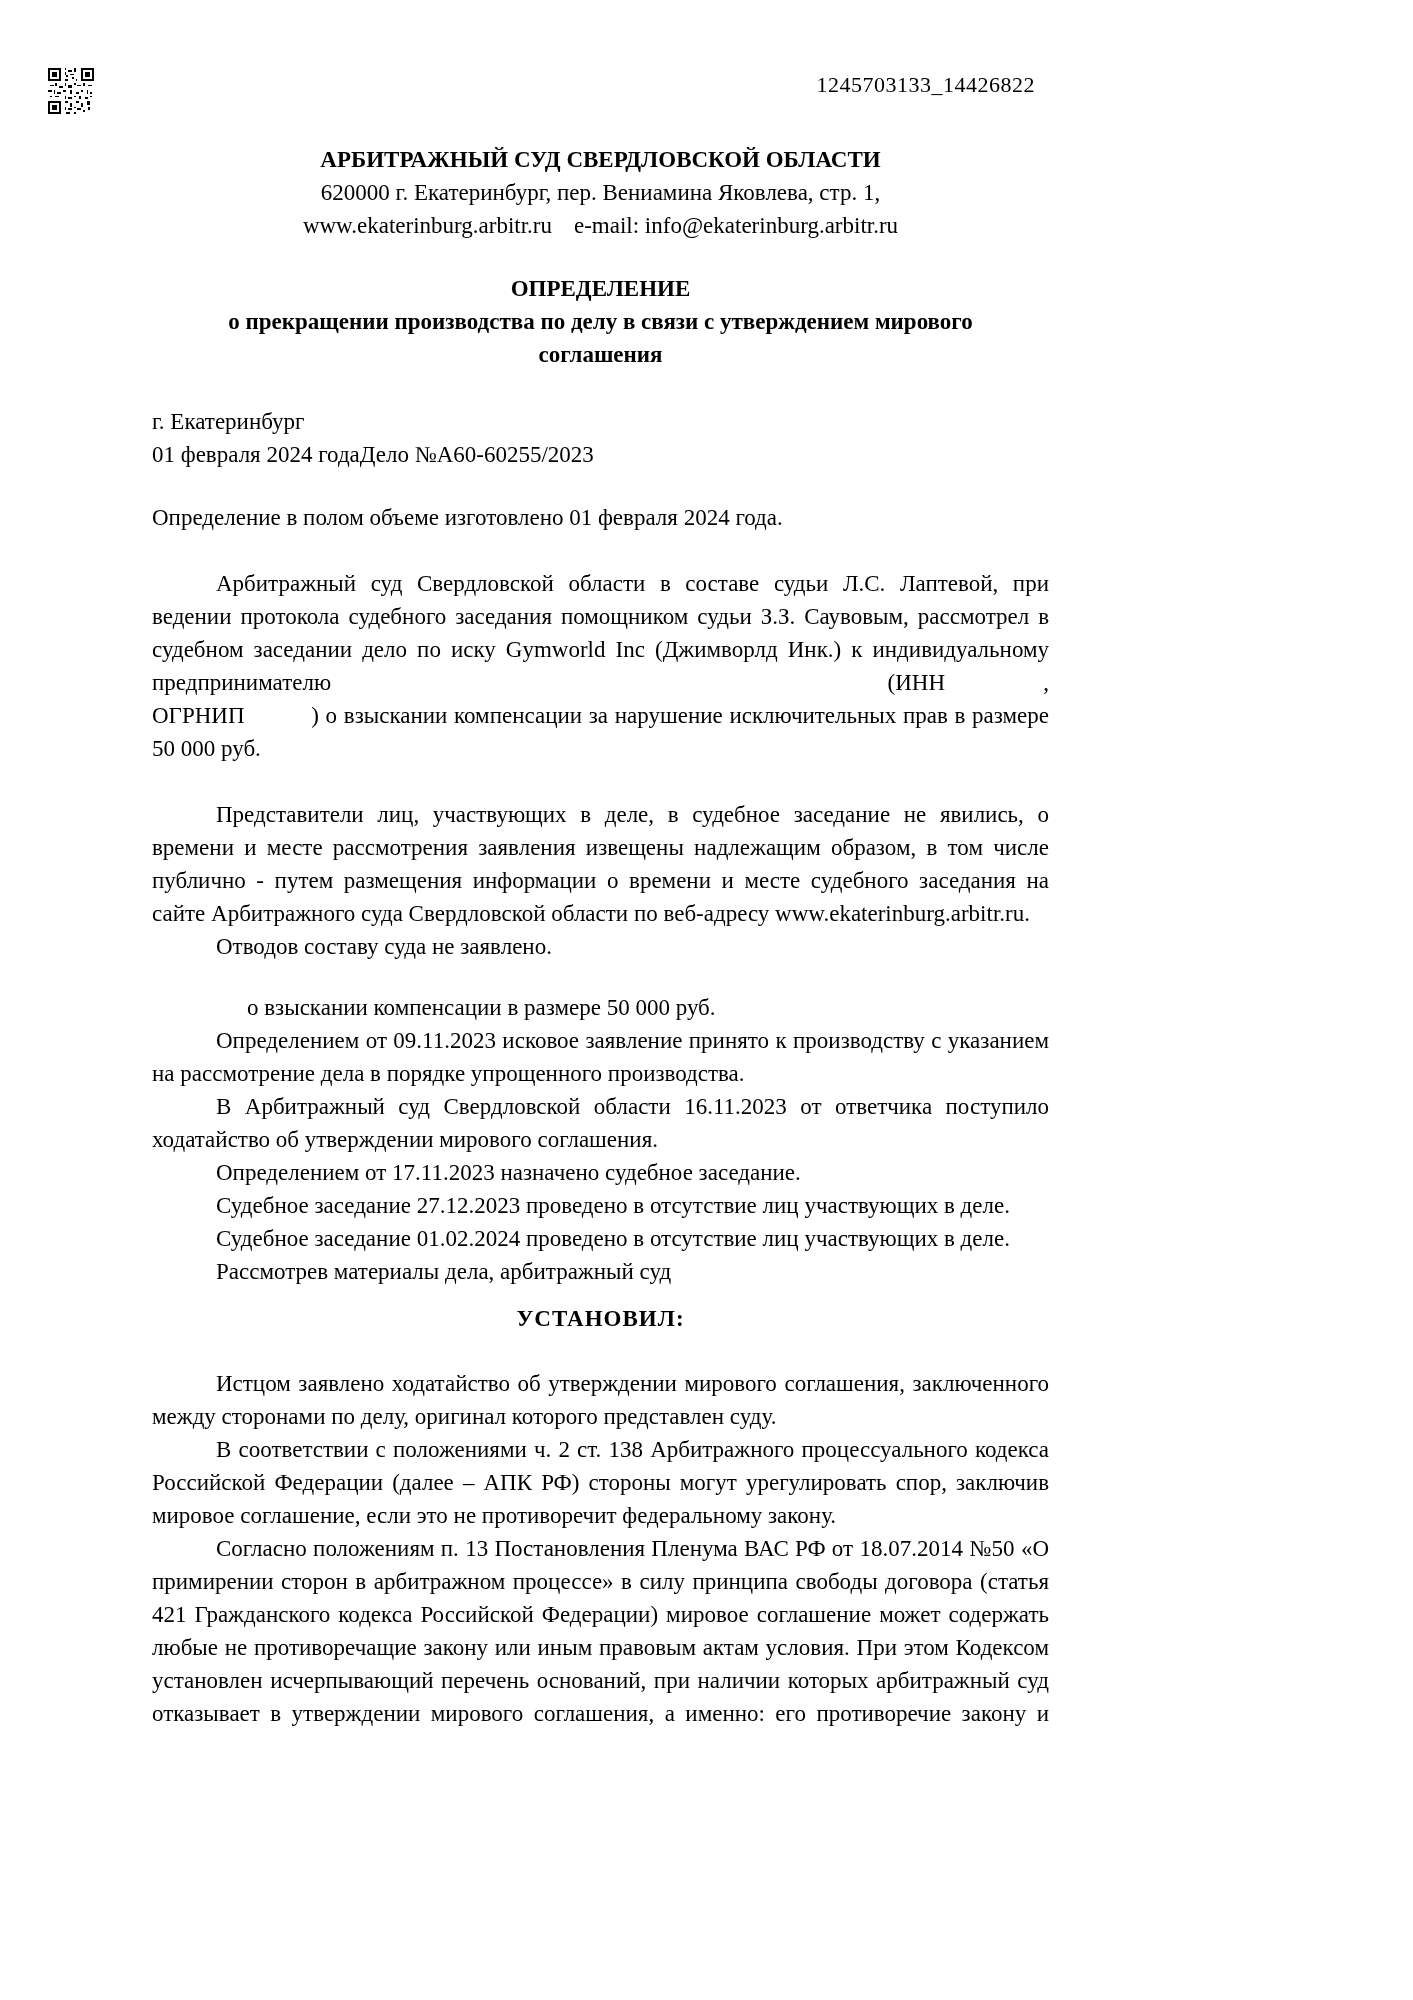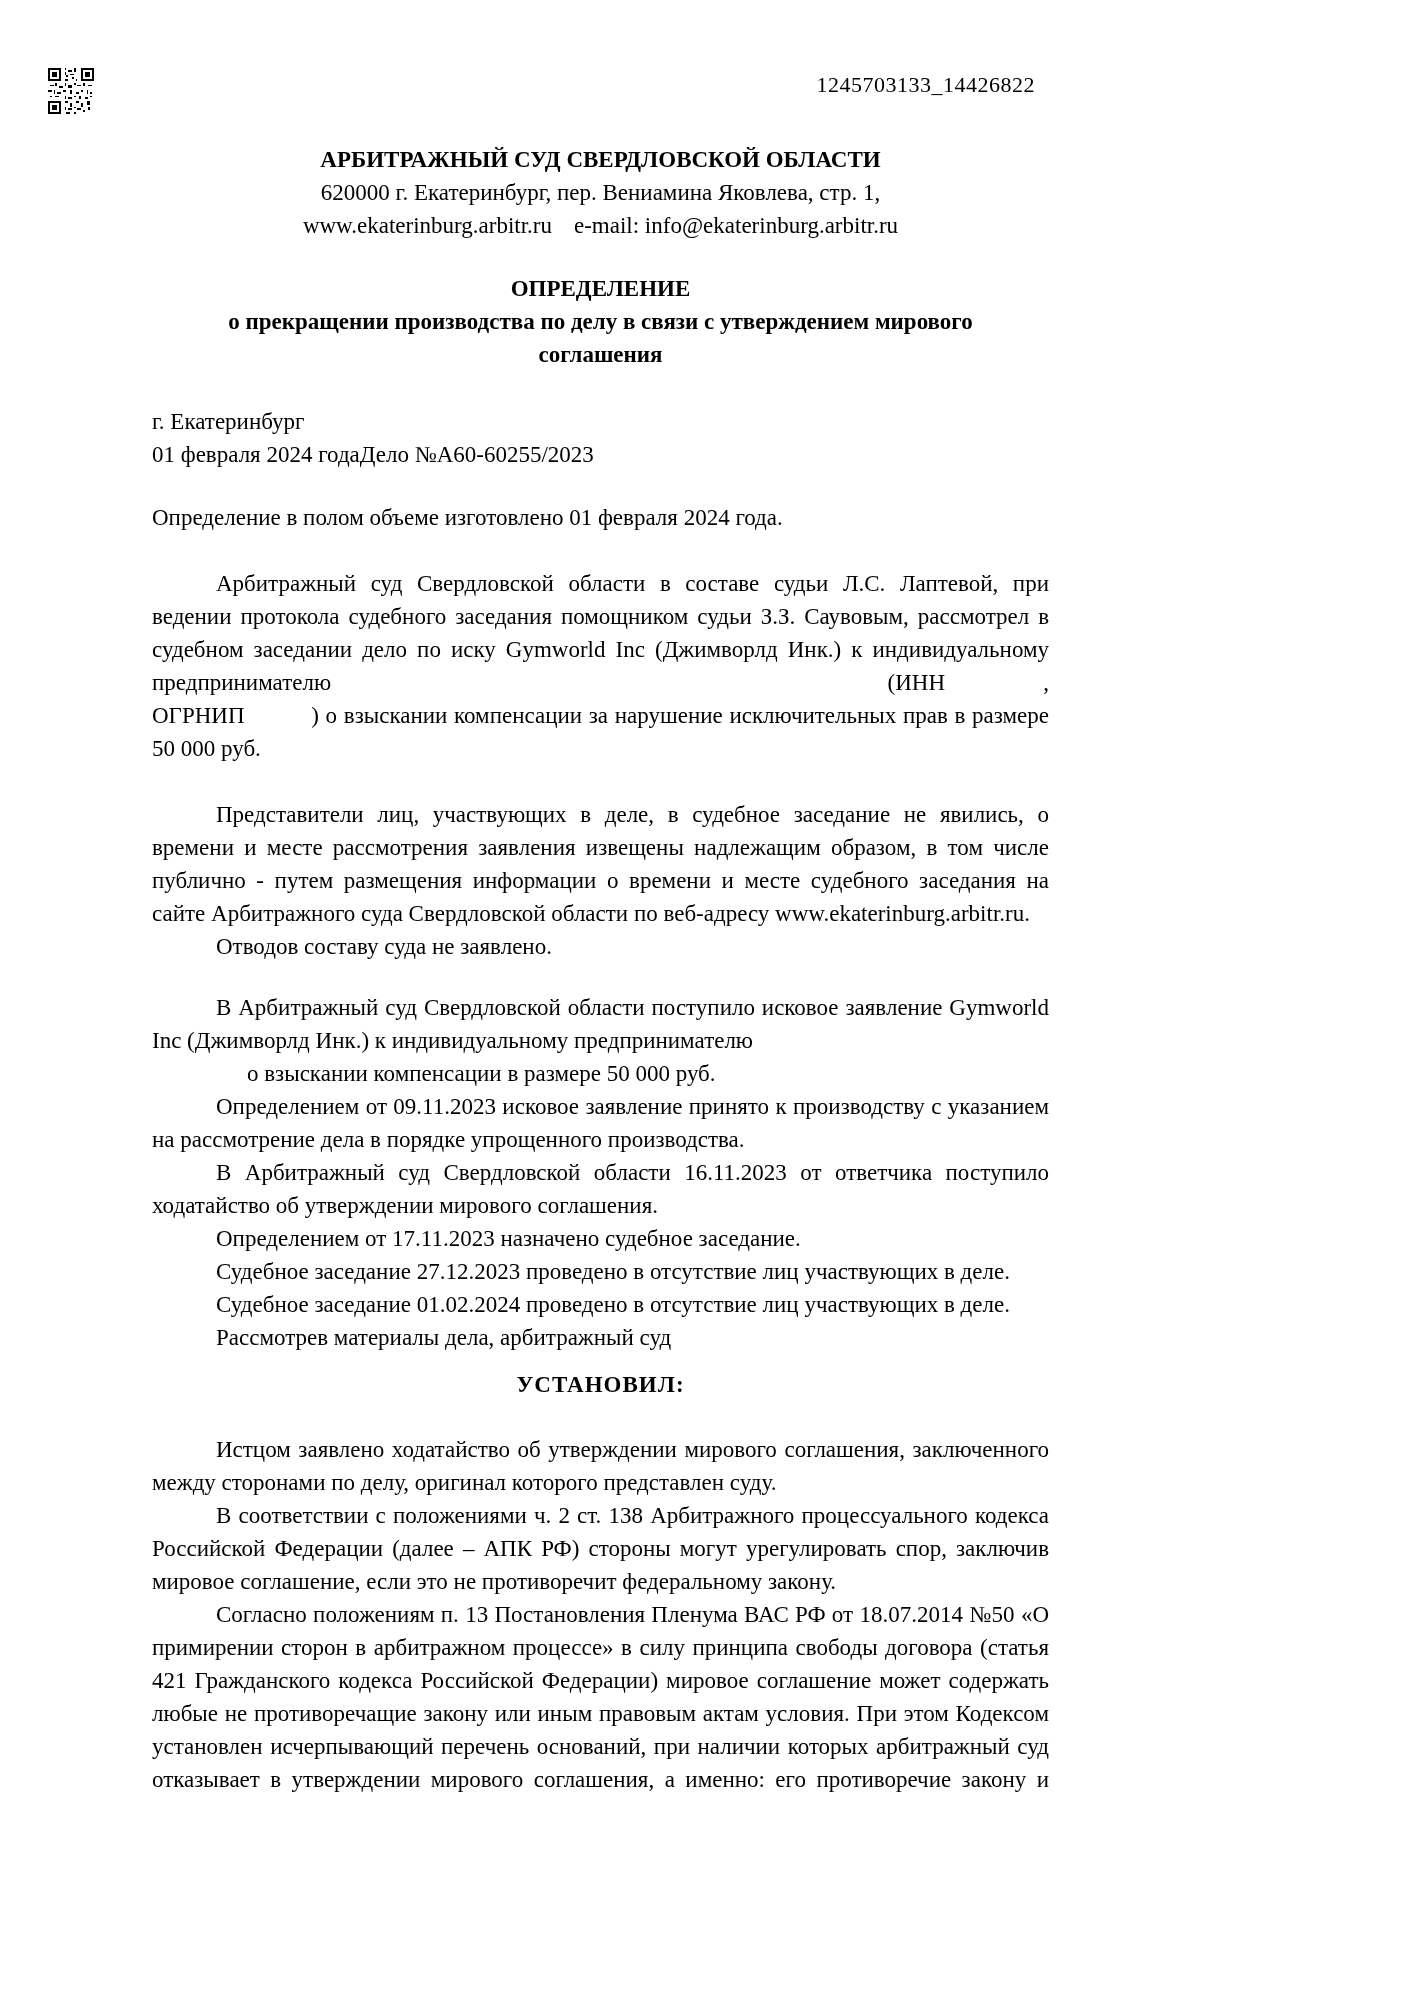--- a/index.html
+++ b/index.html
@@ -167,21 +167,20 @@
       <span class="gap g70"></span><span>,</span>
       <span>ОГРНИП</span>
       <span class="gap g60"></span><span>) о взыскании компенсации за нарушение исключительных прав в размере 50 000 руб.</span></p>
 
     <div class="attendance-block">
       <p class="para">Представители лиц, участвующих в деле, в судебное заседание не явились, о времени и месте рассмотрения заявления извещены надлежащим образом, в том числе публично - путем размещения информации о времени и месте судебного заседания на сайте Арбитражного суда Свердловской области по веб-адресу www.ekaterinburg.arbitr.ru.</p>
       <p class="para">Отводов составу суда не заявлено.</p>
     </div>
 
     <div class="history-block">
-      <p class="para">В Арбитражный суд Свердловской области поступило исковое заявление Gymworld Inc (Джимворлд Инк.) к индивидуальному предпринимателю</p>
       <p class="para tail-indent">о взыскании компенсации в размере 50 000 руб.</p>
       <p class="para">Определением от 09.11.2023 исковое заявление принято к производству с указанием на рассмотрение дела в порядке упрощенного производства.</p>
       <p class="para">В Арбитражный суд Свердловской области 16.11.2023 от ответчика поступило ходатайство об утверждении мирового соглашения.</p>
       <p class="para">Определением от 17.11.2023 назначено судебное заседание.</p>
       <p class="para">Судебное заседание 27.12.2023 проведено в отсутствие лиц участвующих в деле.</p>
       <p class="para">Судебное заседание 01.02.2024 проведено в отсутствие лиц участвующих в деле.</p>
       <p class="para">Рассмотрев материалы дела, арбитражный суд</p>
     </div>
 
     <div class="heading-established">УСТАНОВИЛ:</div>

